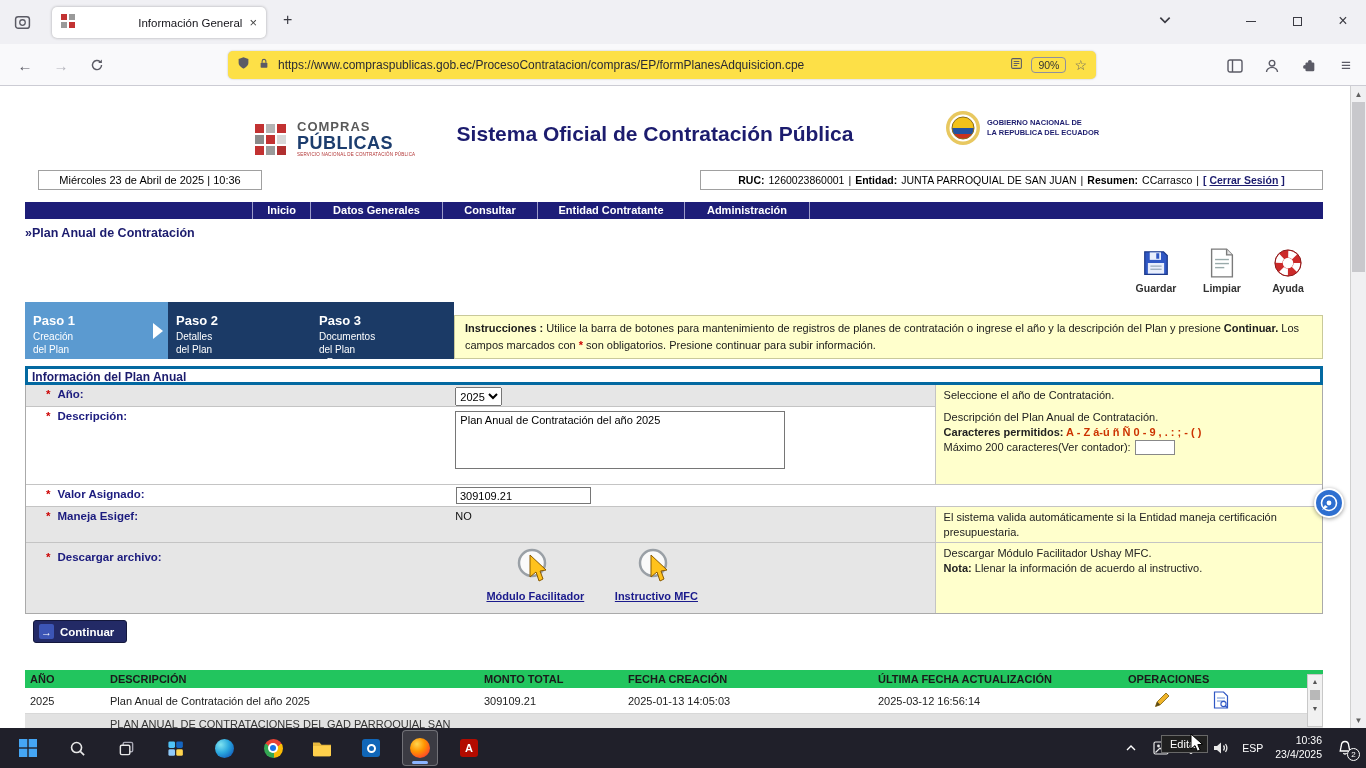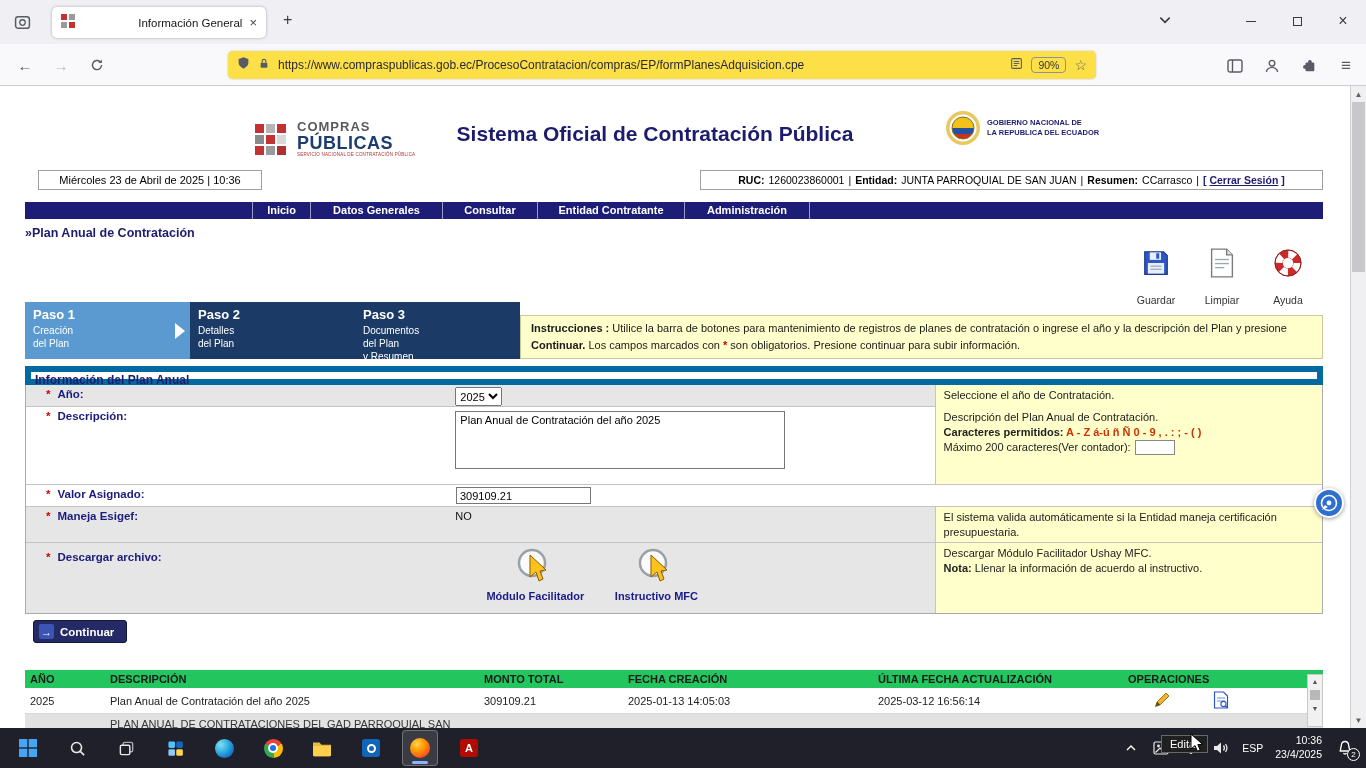--- a/index.html
+++ b/index.html
@@ -47,51 +47,51 @@
 
 .mainnav { position:absolute; left:0; top:116px; width:1298px; height:17px; background:#1d1d78; display:flex; padding-left:227px; }
 .nav-item { height:17px; line-height:16px; text-align:center; color:#fff; font-size:11px; font-weight:bold; border-left:1px solid #9a9ac8; cursor:pointer; }
 .nav-item:last-child { border-right:1px solid #9a9ac8; }
 
 .breadcrumb { position:absolute; left:0; top:140px; font-size:12.5px; font-weight:bold; color:#1c1c6e; }
 
 .actionbar { position:absolute; right:12px; top:160px; display:flex; gap:20px; }
 .action { width:46px; text-align:center; cursor:pointer; }
 .action .abox { height:34px; display:flex; align-items:center; justify-content:center; }
-.action .albl { font-size:10.5px; color:#333; margin-top:14px; }
+.action .albl { font-size:10.5px; color:#333; margin-top:2px;font-weight:bold; }
 
 .stepsrow { position:absolute; left:0; top:216px; width:1298px; height:57px; display:flex; }
-.step { width:165px; height:57px; padding:5px 8px; color:#fff; position:relative; }
+.step { width:143px; height:57px; padding:11px 8px; color:#fff; position:relative; }
 .step .st { font-size:13px; font-weight:bold; margin-bottom:2px; }
 .step .sl { font-size:10px; line-height:1.3; }
 .step1 { background:#5b9ad0; }
 .step1::after { content:""; position:absolute; right:5px; top:50%; transform:translateY(-50%); border-top:8px solid transparent; border-bottom:8px solid transparent; border-left:10px solid #ffffff; }
 .step23 { background:#1b3a66; }
 .instr { flex:1; margin-top:13px; height:44px; background:#ffffcc; border:1px solid #c9c99a; padding:4px 10px; font-size:11px; color:#1a1a1a; line-height:1.5; }
 .instr .red { color:#cc0000; font-weight:bold; }
 
-.sectionbar { position:absolute; left:0; top:280px; width:1298px; height:19px; border:6px solid #0369a1; font-size:12px; font-weight:bold; color:#1c1c6e; line-height:17px; padding-left:4px; background:#fff; }
+.sectionbar { position:absolute; left:0; top:280px; width:1298px; height:19px; border:3px solid #0369a1; font-size:12px; font-weight:bold; color:#1c1c6e; line-height:17px; padding-left:4px; background:#fff; }
 
 .formbox { position:absolute; left:0; top:299px; width:1298px; border:1px solid #aaa; border-top:none; }
 .frow { display:flex; border-bottom:1px solid #c4c4c4; }
 .frow:last-child { border-bottom:none; }
 .fl { width:430px; padding:3px 4px 3px 20px; font-size:11.5px; font-weight:bold; color:#1b1b7e; }
 .req { color:#cc0000; margin-right:7px; }
 .ff { width:480px; padding:2px 0; font-size:11px; color:#111; }
 .fh { width:388px; background:#ffffcc; border-left:1px solid #c4c4c4; padding:3px 8px; font-size:11px; color:#222; line-height:1.35; }
 .row-gray { background:#e6e6e6; }
 .row-white { background:#fff; }
 .fh b { font-weight:bold; }
 .charset { color:#cc3300; font-weight:bold; }
 .counter-input { display:inline-block; width:40px; height:15px; border:1px solid #888; background:#fff; vertical-align:middle; margin-left:4px; }
 select.yearsel { font-size:11px; height:19px; }
 textarea.descta { width:330px; height:58px; font-size:11px; font-family:"Liberation Sans",sans-serif; border:1px solid #767676; padding:2px 4px; resize:none; }
 input.valin { width:135px; height:17px; font-size:11px; border:1px solid #767676; padding:0 3px; }
 .dl-group { display:inline-block; width:110px; text-align:center; vertical-align:top; }
-.dl-link { font-size:11px; font-weight:bold; color:#1a1a8c; cursor:pointer; }
+.dl-link { font-size:11px; font-weight:bold; color:#1a1a8c; text-decoration:underline; cursor:pointer; }
 
 .continuar { position:absolute; left:8px; top:534px; display:inline-flex; align-items:center; gap:6px; background:#232a66; border:1px solid #14183d; border-radius:3px; color:#fff; font-size:11.5px; font-weight:bold; padding:3px 12px 3px 5px; cursor:pointer; }
 .continuar .arr { width:15px; height:15px; background:#3c55b5; border-radius:2px; display:flex; align-items:center; justify-content:center; font-size:11px; font-weight:bold; }
 
 .rtable { position:absolute; left:0; top:584px; width:1298px; }
 .trh { display:flex; height:18px; background:#22c55e; font-size:11px; font-weight:bold; color:#1a1a1a; align-items:center; }
 .trd { display:flex; height:26px; background:#fff; font-size:11px; color:#222; align-items:center; border-bottom:1px solid #d8d8d8; }
 .trd2 { display:flex; height:20px; background:#e2e2e2; font-size:11px; color:#333; align-items:center; }
 .c-ano { width:85px; padding-left:5px; }
 .c-desc { width:374px; }

